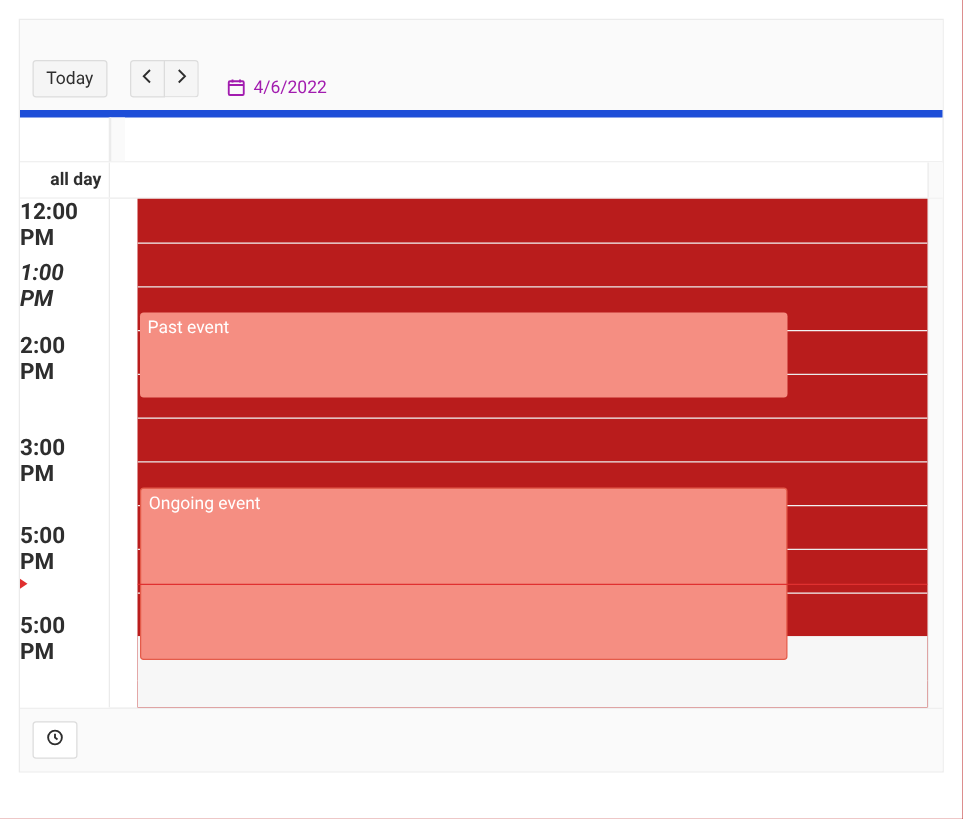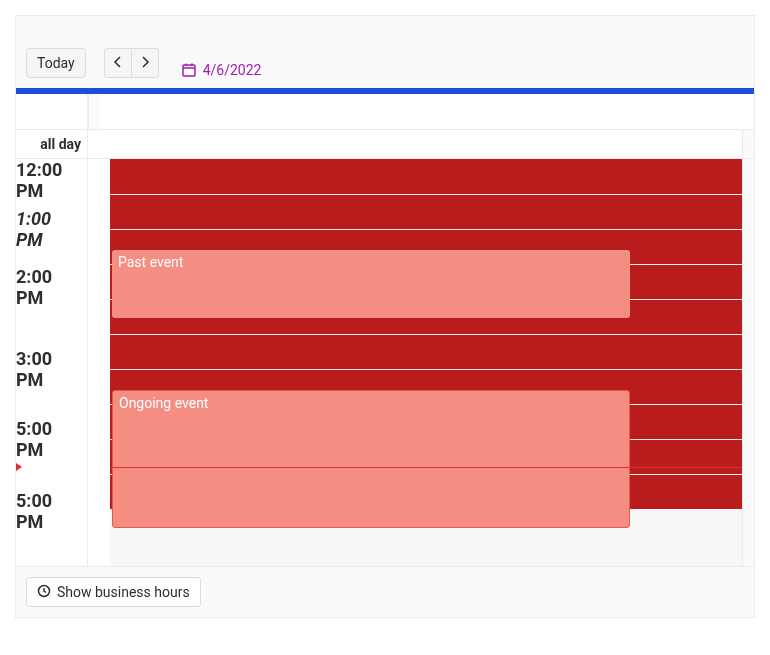--- a/index.html
+++ b/index.html
@@ -278,17 +278,16 @@
   </div>
 
   <div class="footer">
     <div class="btn">
       <span>
         <svg width="14" height="14" viewBox="0 0 14 14">
           <circle cx="7" cy="7" r="5.5"></circle>
           <path d="M7 4 V7 L9 8.5"></path>
         </svg>
       </span>
-      <span>Show business hours</span>
     </div>
   </div>
 
 </div>
 
 </body></html>

